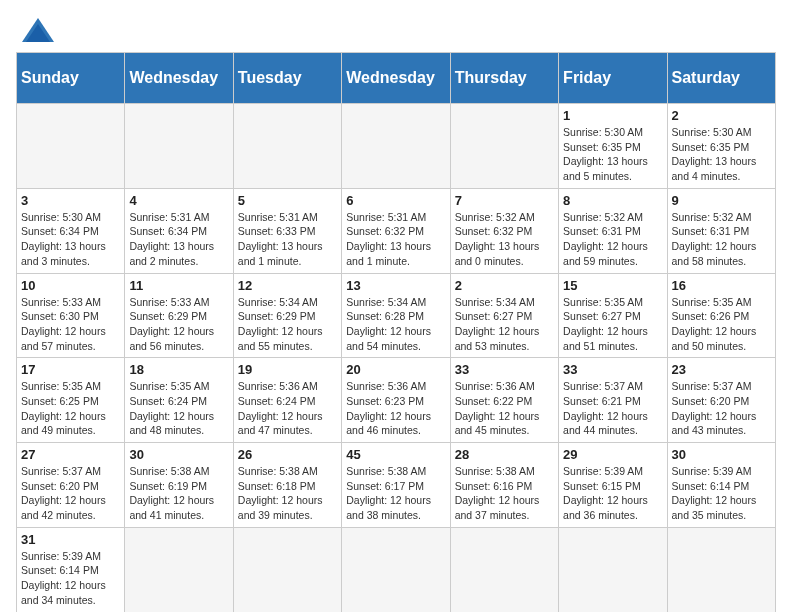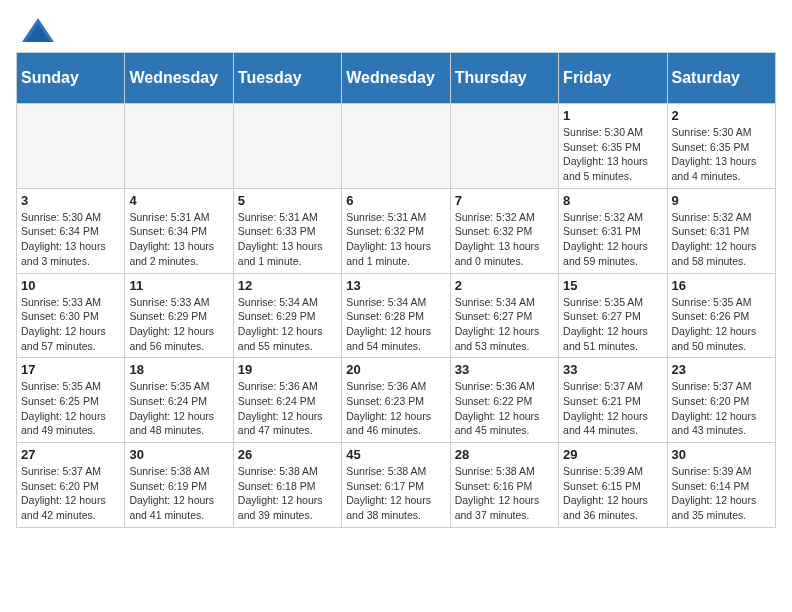--- a/index.html
+++ b/index.html
@@ -242,14 +242,26 @@
         </td>
         <td>
           <span class="day-number">29</span>
           <div class="day-info">Sunrise: 5:39 AM<br>Sunset: 6:15 PM<br>Daylight: 12 hours and 36 minutes.</div>
         </td>
         <td>
           <span class="day-number">30</span>
           <div class="day-info">Sunrise: 5:39 AM<br>Sunset: 6:14 PM<br>Daylight: 12 hours and 35 minutes.</div>
         </td>
       </tr>
+      <tr class="last-row">
+        <td>
+          <span class="day-number">31</span>
+          <div class="day-info">Sunrise: 5:39 AM<br>Sunset: 6:14 PM<br>Daylight: 12 hours and 34 minutes.</div>
+        </td>
+        <td class="empty"></td>
+        <td class="empty"></td>
+        <td class="empty"></td>
+        <td class="empty"></td>
+        <td class="empty"></td>
+        <td class="empty"></td>
+      </tr>
     </tbody>
 </table>
 
 </body></html>

